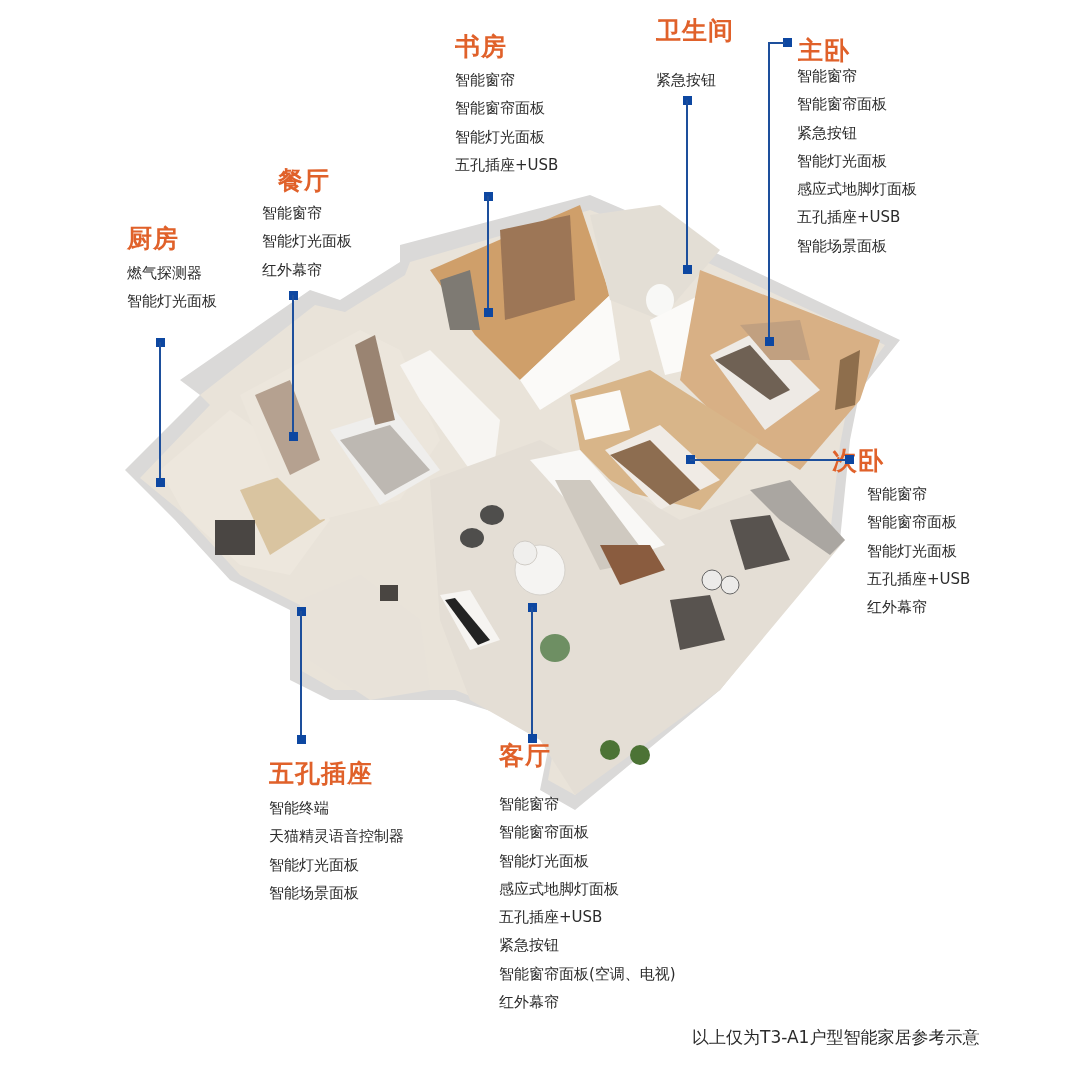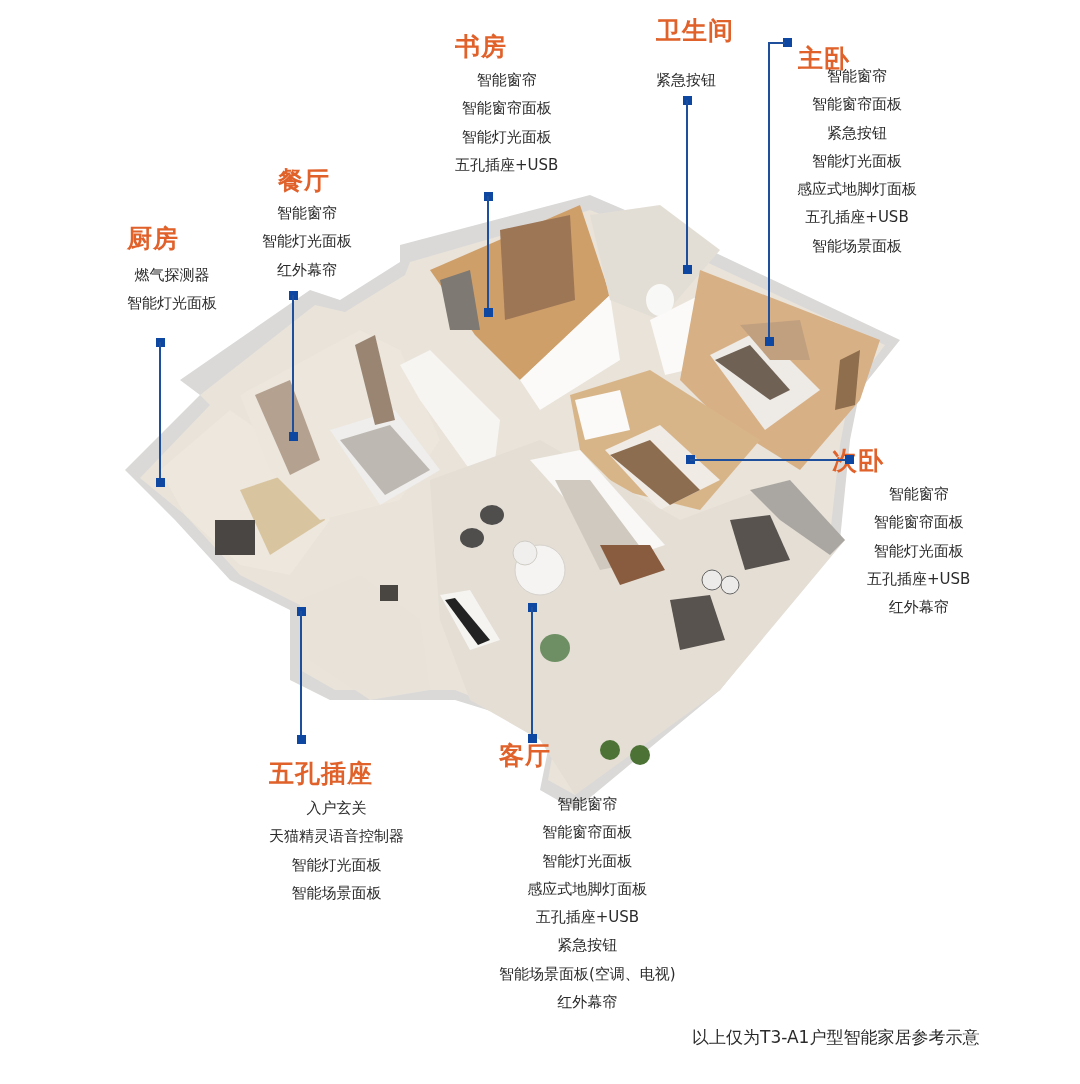--- a/index.html
+++ b/index.html
@@ -2,21 +2,21 @@
 <html><head>
   <meta charset="utf-8">
   <style>
     html, body { margin:0; padding:0; }
     body { width:1080px; height:1084px; background:#ffffff; position:relative; overflow:hidden;
       font-family:"DejaVu Sans","Liberation Sans",sans-serif; }
     .plan { position:absolute; left:0; top:0; width:1080px; height:1084px; }
     .room-block { position:absolute; }
     .title { position:absolute; font-family:"DejaVu Serif","Liberation Serif",serif; font-weight:bold;
       color:#e0612a; font-size:25px; line-height:30px; letter-spacing:1px; white-space:nowrap; }
-    .items { position:absolute; list-style:none; margin:0; padding:0;text-align:center; }
+    .items { position:absolute; list-style:none; margin:0; padding:0; }
     .items li { font-size:15px; color:#2b2b2b; line-height:28.3px; white-space:nowrap; }
     .vline { position:absolute; width:2px; background:#1d4f9c; }
     .hline { position:absolute; height:2px; background:#1d4f9c; }
     .dot { position:absolute; width:9px; height:9px; background:#0d47a1; }
     .footnote { position:absolute; left:692px; top:1026px; font-size:17px; color:#2b2b2b; white-space:nowrap; }
   </style>
 </head>
 <body>
 
 <svg class="plan" viewBox="0 0 1080 1084" xmlns="http://www.w3.org/2000/svg">
@@ -97,21 +97,21 @@
   <div class="title" style="left:656px;top:16px;">卫生间</div>
   <ul class="items" style="left:656px;top:66px;">
     <li>紧急按钮</li>
   </ul>
   <div class="dot" style="left:683px;top:96px;"></div>
   <div class="vline" style="left:686px;top:100px;height:170px;"></div>
   <div class="dot" style="left:683px;top:265px;"></div>
 </div>
 
 <div class="room-block">
-  <div class="title" style="left:798px;top:44px;">主卧</div>
+  <div class="title" style="left:798px;top:36px;">主卧</div>
   <ul class="items" style="left:797px;top:62px;">
     <li>智能窗帘</li>
     <li>智能窗帘面板</li>
     <li>紧急按钮</li>
     <li>智能灯光面板</li>
     <li>感应式地脚灯面板</li>
     <li>五孔插座+USB</li>
     <li>智能场景面板</li>
   </ul>
   <div class="dot" style="left:783px;top:38px;"></div>
@@ -127,21 +127,21 @@
     <li>智能灯光面板</li>
     <li>红外幕帘</li>
   </ul>
   <div class="dot" style="left:289px;top:291px;"></div>
   <div class="vline" style="left:292px;top:295px;height:142px;"></div>
   <div class="dot" style="left:289px;top:432px;"></div>
 </div>
 
 <div class="room-block">
   <div class="title" style="left:127px;top:224px;">厨房</div>
-  <ul class="items" style="left:127px;top:261px;">
+  <ul class="items" style="left:127px;top:261px;font-family:Liberation Mono, monospace;">
     <li>燃气探测器</li>
     <li>智能灯光面板</li>
   </ul>
   <div class="dot" style="left:156px;top:338px;"></div>
   <div class="vline" style="left:159px;top:342px;height:140px;"></div>
   <div class="dot" style="left:156px;top:478px;"></div>
 </div>
 
 <div class="room-block">
   <div class="title" style="left:832px;top:446px;">次卧</div>
@@ -156,37 +156,37 @@
   <div class="hline" style="left:690px;top:459px;width:158px;"></div>
   <div class="dot" style="left:845px;top:455px;"></div>
 </div>
 
 <div class="room-block">
   <div class="dot" style="left:297px;top:607px;"></div>
   <div class="vline" style="left:300px;top:611px;height:128px;"></div>
   <div class="dot" style="left:297px;top:735px;"></div>
   <div class="title" style="left:269px;top:759px;">五孔插座</div>
   <ul class="items" style="left:269px;top:794px;">
-    <li>入户玄关</li>
+    <li>智能终端</li>
     <li>天猫精灵语音控制器</li>
     <li>智能灯光面板</li>
     <li>智能场景面板</li>
   </ul>
 </div>
 
 <div class="room-block">
   <div class="dot" style="left:528px;top:603px;"></div>
   <div class="vline" style="left:531px;top:607px;height:130px;"></div>
   <div class="dot" style="left:528px;top:734px;"></div>
   <div class="title" style="left:499px;top:741px;">客厅</div>
   <ul class="items" style="left:499px;top:790px;">
     <li>智能窗帘</li>
     <li>智能窗帘面板</li>
     <li>智能灯光面板</li>
     <li>感应式地脚灯面板</li>
     <li>五孔插座+USB</li>
     <li>紧急按钮</li>
-    <li>智能场景面板(空调、电视)</li>
+    <li>智能窗帘面板(空调、电视)</li>
     <li>红外幕帘</li>
   </ul>
 </div>
 
 <div class="footnote">以上仅为T3-A1户型智能家居参考示意</div>
 
 </body></html>

